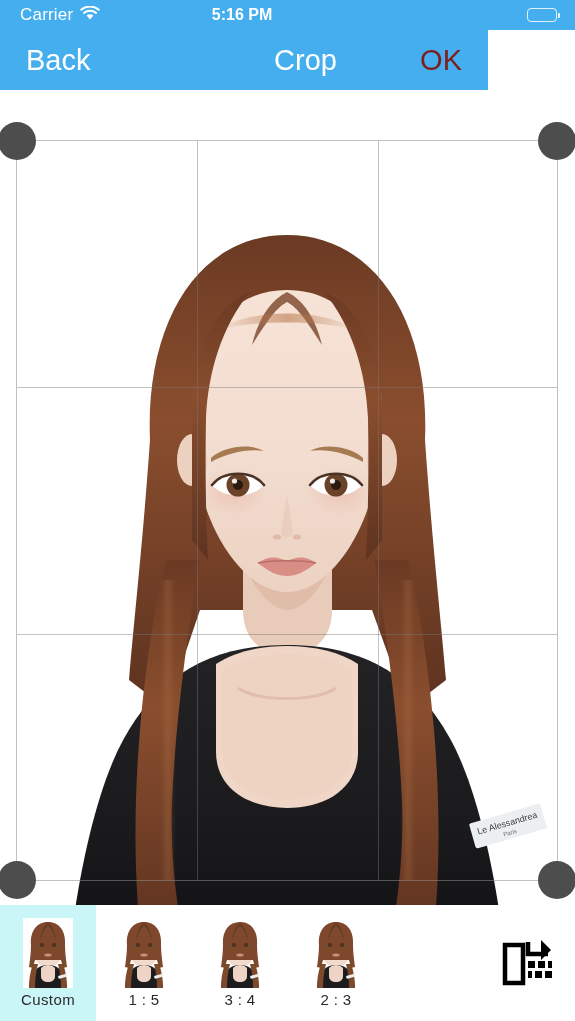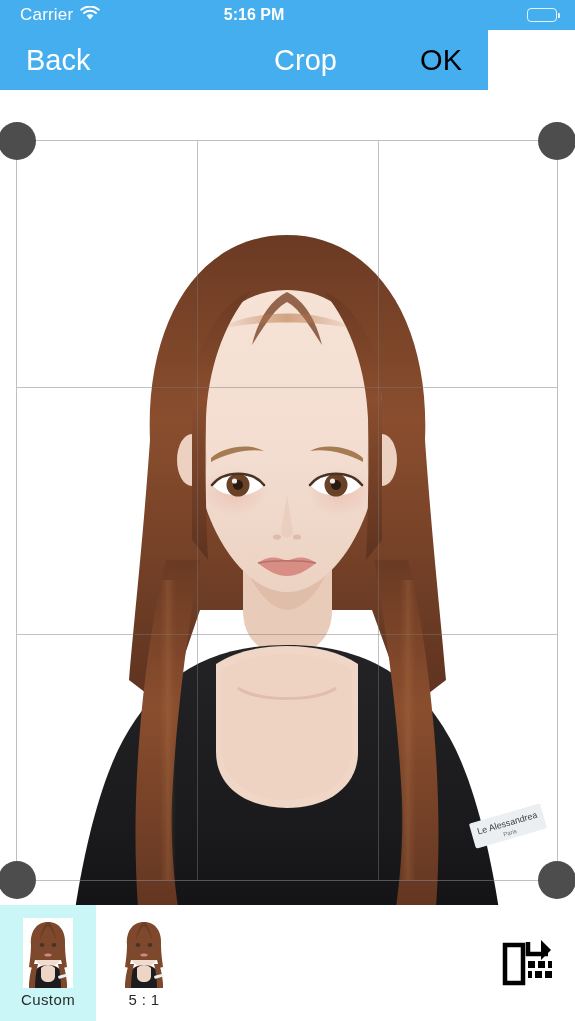--- a/index.html
+++ b/index.html
@@ -14,21 +14,21 @@
   
   .statusbar {
     position:absolute; top:0; left:0; width:575px; height:30px;
     background:#45AEEE; color:#ffffff;
     display:flex; align-items:center;
   }
   .sb-left { position:absolute; left:20px; display:flex; align-items:center; gap:7px; }
   .sb-carrier { font-size:17px; letter-spacing:0.2px; color:#fff; }
   .wifi-icon { display:block; }
   .sb-center {
-    position:absolute; left:12px; width:484px; text-align:center;
+    position:absolute; left:0; width:484px; text-align:center;
     font-size:16px; font-weight:bold; color:#fff;
   }
   .sb-right { position:absolute; right:18px; display:flex; align-items:center; }
   .battery {
     width:30px; height:14px; border:1.6px solid rgba(255,255,255,0.85);
     border-radius:4px; position:relative; padding:1.5px;
   }
   .battery::after {
     content:""; position:absolute; right:-4px; top:4px;
     width:2px; height:5px; background:rgba(255,255,255,0.85); border-radius:0 1px 1px 0;
@@ -38,21 +38,21 @@
   
   .navbar {
     position:absolute; top:30px; left:0; width:488px; height:60px;
     background:#45AEEE; display:flex; align-items:center;
   }
   .nav-back { position:absolute; left:26px; font-size:29px; color:#ffffff; }
   .nav-title {
     position:absolute; left:0; width:575px; text-align:center;
     font-size:29px; color:#ffffff;padding-left:36px;
   }
-  .nav-ok { position:absolute; right:26px; font-size:29px; color:#000000; }
+  .nav-ok { position:absolute; right:26px; font-size:29px; color:#7f1d1d; }
 
   
   .canvas {
     position:absolute; top:90px; left:0; width:575px; height:815px;
     background:#ffffff; overflow:hidden;
   }
 
   
   .photo {
     position:absolute; left:0; top:50px; width:575px; height:791px;
@@ -291,24 +291,62 @@
           <ellipse cx="19" cy="27" rx="2.4" ry="1.9" fill="#4a3325"></ellipse>
           <ellipse cx="31" cy="27" rx="2.4" ry="1.9" fill="#4a3325"></ellipse>
           <path d="M21 37 C23 35 27 35 29 37 C27 39 23 39 21 37 Z" fill="#cf8c85"></path>
           <path d="M25 47 C17 47 12 51 9 57 C7 62 6 67 6 70 L44 70 C44 67 43 62 41 57 C38 51 33 47 25 47 Z" fill="#1c1c1e"></path>
           <path d="M18 50 L18 58 C18 62 21 64 25 64 C29 64 32 62 32 58 L32 50 C30 48 28 47 25 47 C22 47 20 48 18 50 Z" fill="#eed4c4"></path>
           <path d="M10 46 C7 54 6 62 6 70 L12 70 C12 62 13 54 15 46 Z" fill="#7d482c"></path>
           <path d="M40 46 C43 54 44 62 44 70 L38 70 C38 62 37 54 35 46 Z" fill="#7d482c"></path>
           <rect x="35" y="57" width="9" height="3" rx="1" fill="#eceff2" transform="rotate(-16 39 58)"></rect>
         </svg>
       </div>
-      <div class="ratio-label">5 : 1</div>
-    </div>
-
-
+      <div class="ratio-label">1 : 5</div>
+    </div>
+
+    <div class="ratio-item">
+      <div class="ratio-thumb">
+        <svg viewBox="0 0 50 70">
+          <rect width="50" height="70" fill="#ffffff"></rect>
+          <path d="M25 7 C36 7 41 16 41 27 C41 40 35 49 25 49 C15 49 9 40 9 27 C9 16 14 7 25 7 Z" fill="#f1dace"></path>
+          <path d="M25 4 C37 4 43 14 42 27 C42 34 43 42 44 49 L40 50 L38 42 L12 42 L10 50 L6 49 C7 42 8 34 8 27 C7 14 13 4 25 4 Z" fill="#7d482c"></path>
+          <path d="M25 4 C21 7 18 14 17 22 C20 14 22 10 25 8 C28 10 30 14 33 22 C32 14 29 7 25 4 Z" fill="#6a3d24"></path>
+          <ellipse cx="19" cy="27" rx="2.4" ry="1.9" fill="#4a3325"></ellipse>
+          <ellipse cx="31" cy="27" rx="2.4" ry="1.9" fill="#4a3325"></ellipse>
+          <path d="M21 37 C23 35 27 35 29 37 C27 39 23 39 21 37 Z" fill="#cf8c85"></path>
+          <path d="M25 47 C17 47 12 51 9 57 C7 62 6 67 6 70 L44 70 C44 67 43 62 41 57 C38 51 33 47 25 47 Z" fill="#1c1c1e"></path>
+          <path d="M18 50 L18 58 C18 62 21 64 25 64 C29 64 32 62 32 58 L32 50 C30 48 28 47 25 47 C22 47 20 48 18 50 Z" fill="#eed4c4"></path>
+          <path d="M10 46 C7 54 6 62 6 70 L12 70 C12 62 13 54 15 46 Z" fill="#7d482c"></path>
+          <path d="M40 46 C43 54 44 62 44 70 L38 70 C38 62 37 54 35 46 Z" fill="#7d482c"></path>
+          <rect x="35" y="57" width="9" height="3" rx="1" fill="#eceff2" transform="rotate(-16 39 58)"></rect>
+        </svg>
+      </div>
+      <div class="ratio-label">3 : 4</div>
+    </div>
+
+    <div class="ratio-item">
+      <div class="ratio-thumb">
+        <svg viewBox="0 0 50 70">
+          <rect width="50" height="70" fill="#ffffff"></rect>
+          <path d="M25 7 C36 7 41 16 41 27 C41 40 35 49 25 49 C15 49 9 40 9 27 C9 16 14 7 25 7 Z" fill="#f1dace"></path>
+          <path d="M25 4 C37 4 43 14 42 27 C42 34 43 42 44 49 L40 50 L38 42 L12 42 L10 50 L6 49 C7 42 8 34 8 27 C7 14 13 4 25 4 Z" fill="#7d482c"></path>
+          <path d="M25 4 C21 7 18 14 17 22 C20 14 22 10 25 8 C28 10 30 14 33 22 C32 14 29 7 25 4 Z" fill="#6a3d24"></path>
+          <ellipse cx="19" cy="27" rx="2.4" ry="1.9" fill="#4a3325"></ellipse>
+          <ellipse cx="31" cy="27" rx="2.4" ry="1.9" fill="#4a3325"></ellipse>
+          <path d="M21 37 C23 35 27 35 29 37 C27 39 23 39 21 37 Z" fill="#cf8c85"></path>
+          <path d="M25 47 C17 47 12 51 9 57 C7 62 6 67 6 70 L44 70 C44 67 43 62 41 57 C38 51 33 47 25 47 Z" fill="#1c1c1e"></path>
+          <path d="M18 50 L18 58 C18 62 21 64 25 64 C29 64 32 62 32 58 L32 50 C30 48 28 47 25 47 C22 47 20 48 18 50 Z" fill="#eed4c4"></path>
+          <path d="M10 46 C7 54 6 62 6 70 L12 70 C12 62 13 54 15 46 Z" fill="#7d482c"></path>
+          <path d="M40 46 C43 54 44 62 44 70 L38 70 C38 62 37 54 35 46 Z" fill="#7d482c"></path>
+          <rect x="35" y="57" width="9" height="3" rx="1" fill="#eceff2" transform="rotate(-16 39 58)"></rect>
+        </svg>
+      </div>
+      <div class="ratio-label">2 : 3</div>
+    </div>
 
 
     <div class="rotate-item">
       <span>
         <svg width="54" height="54" viewBox="0 0 54 54">
           <rect x="4" y="9" width="18" height="38" fill="none" stroke="#000000" stroke-width="4.5"></rect>
           <path d="M27 6 L27 18 L47 18" fill="none" stroke="#000000" stroke-width="4.5"></path>
           <path d="M40 4 L50 14 L40 24 Z" fill="#000000"></path>
           <g fill="#000000">
             <rect x="27" y="25" width="7" height="7"></rect>

